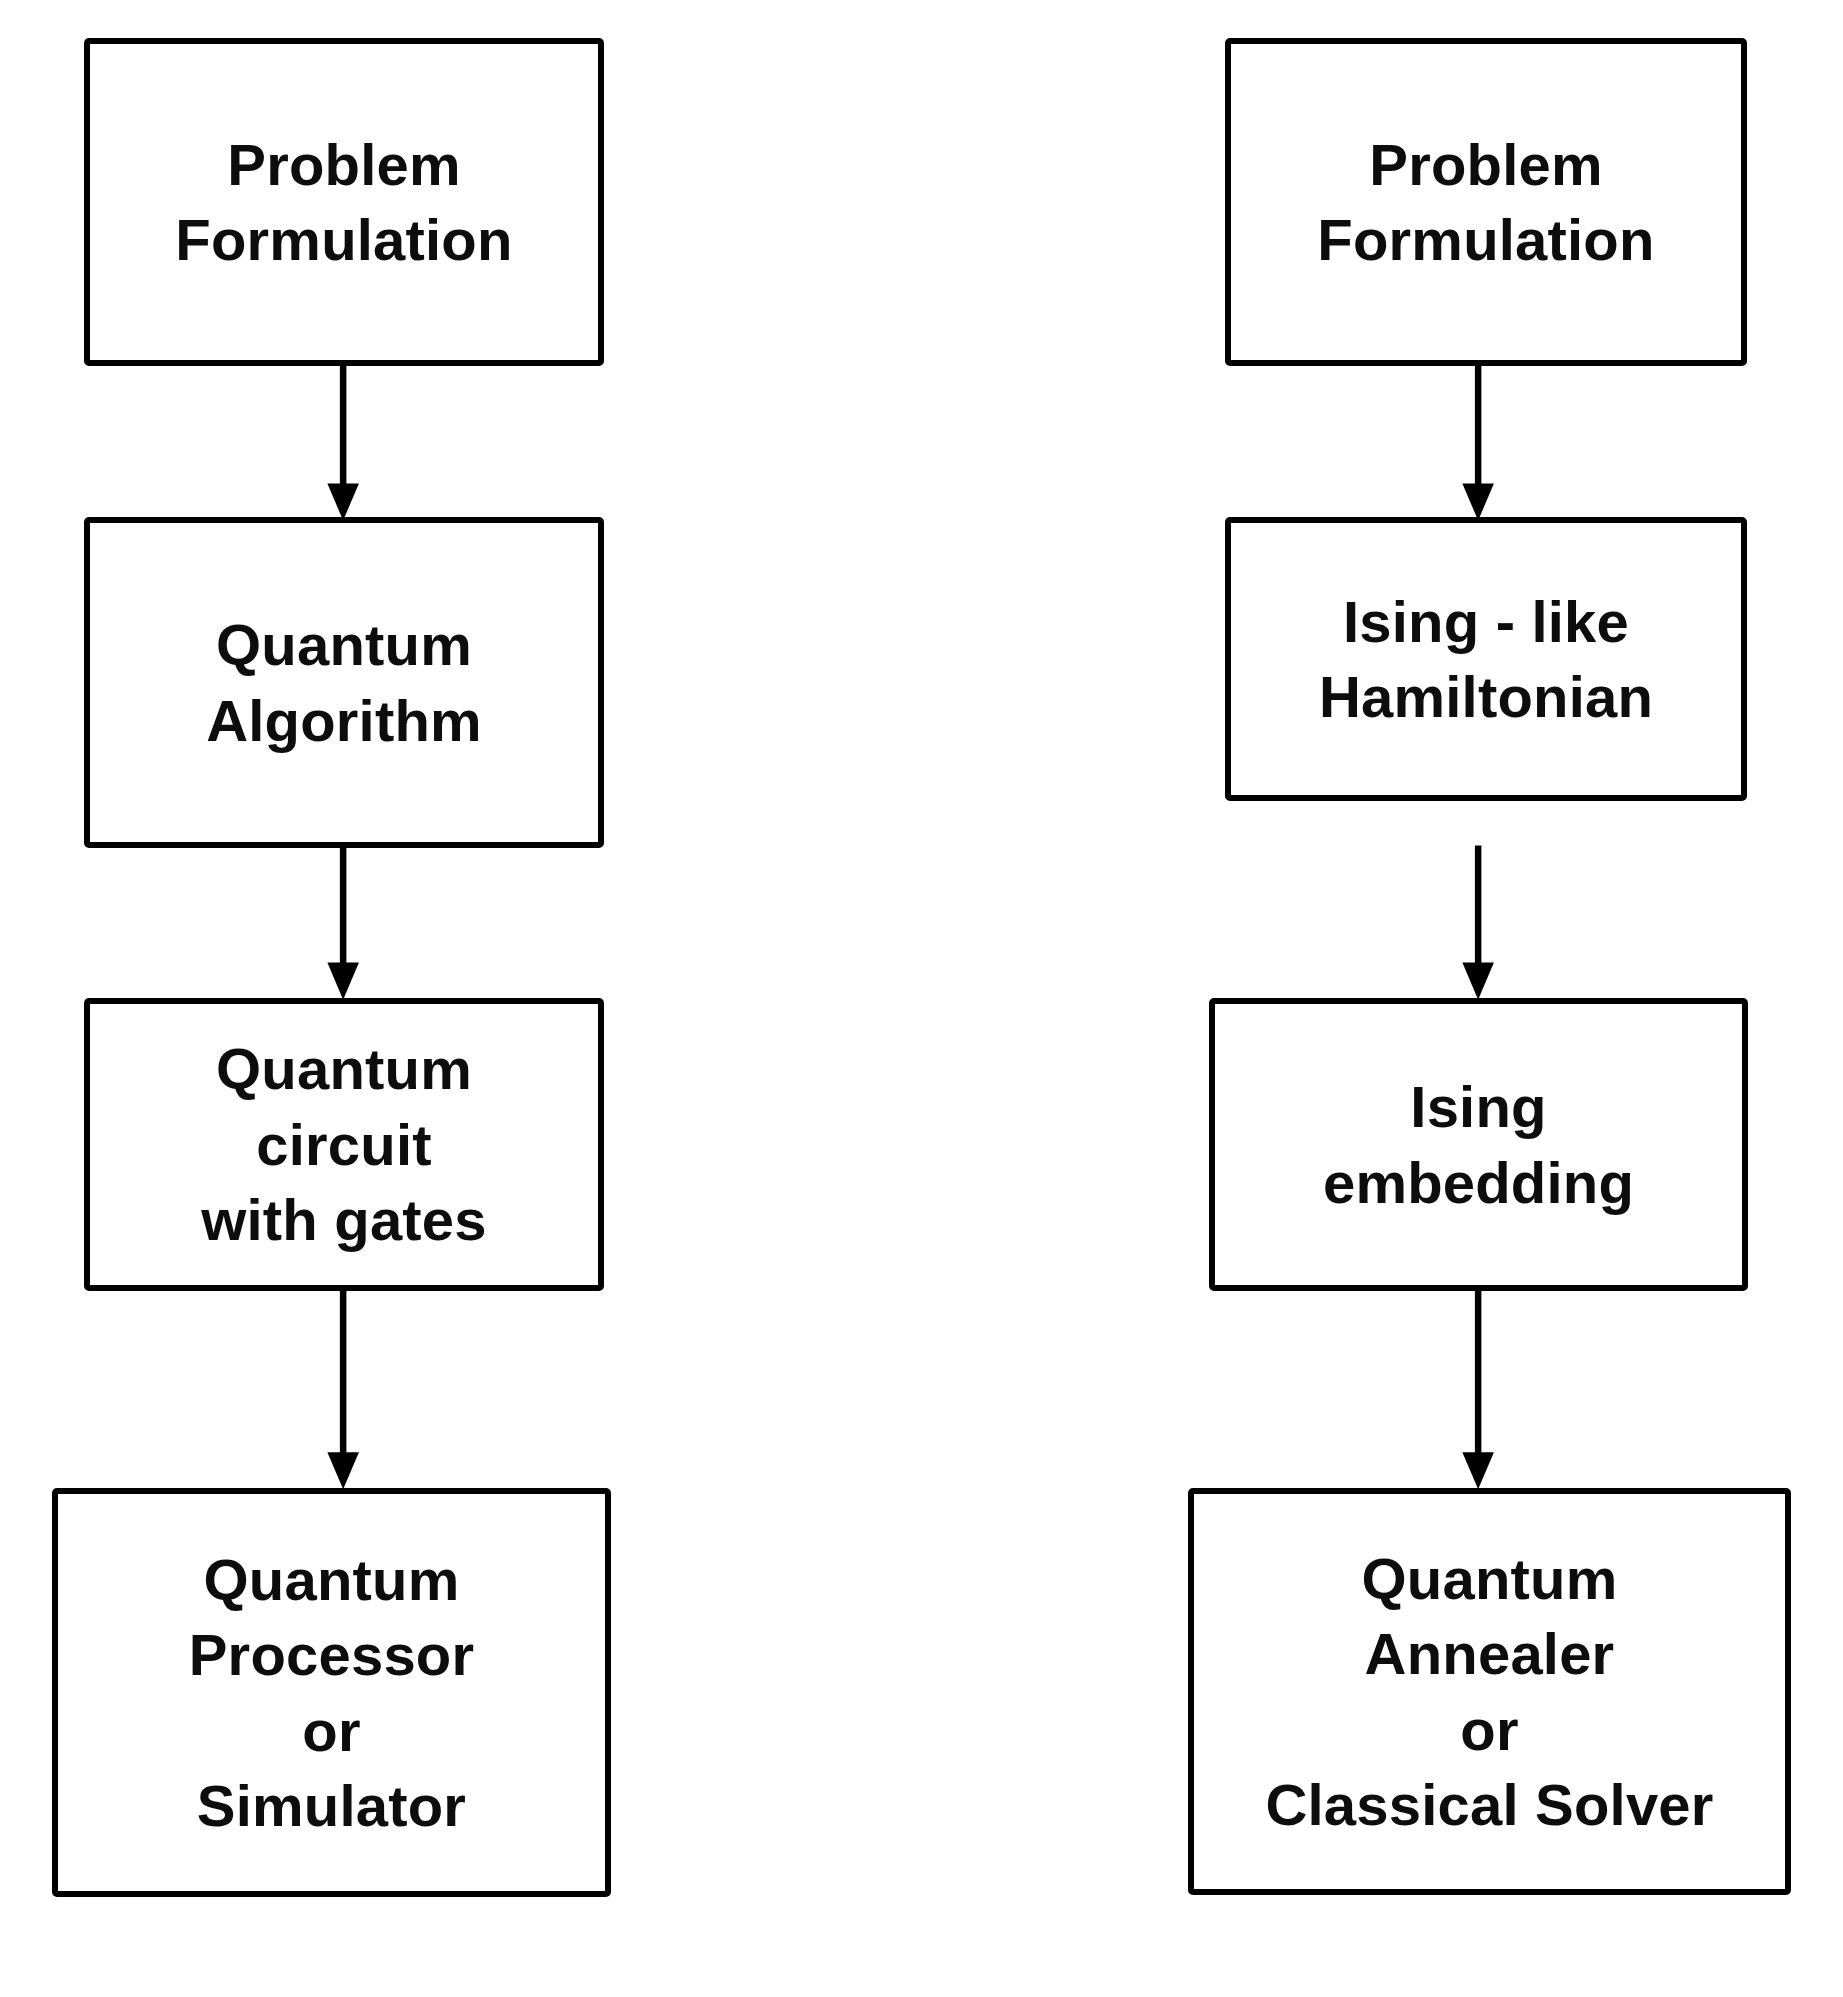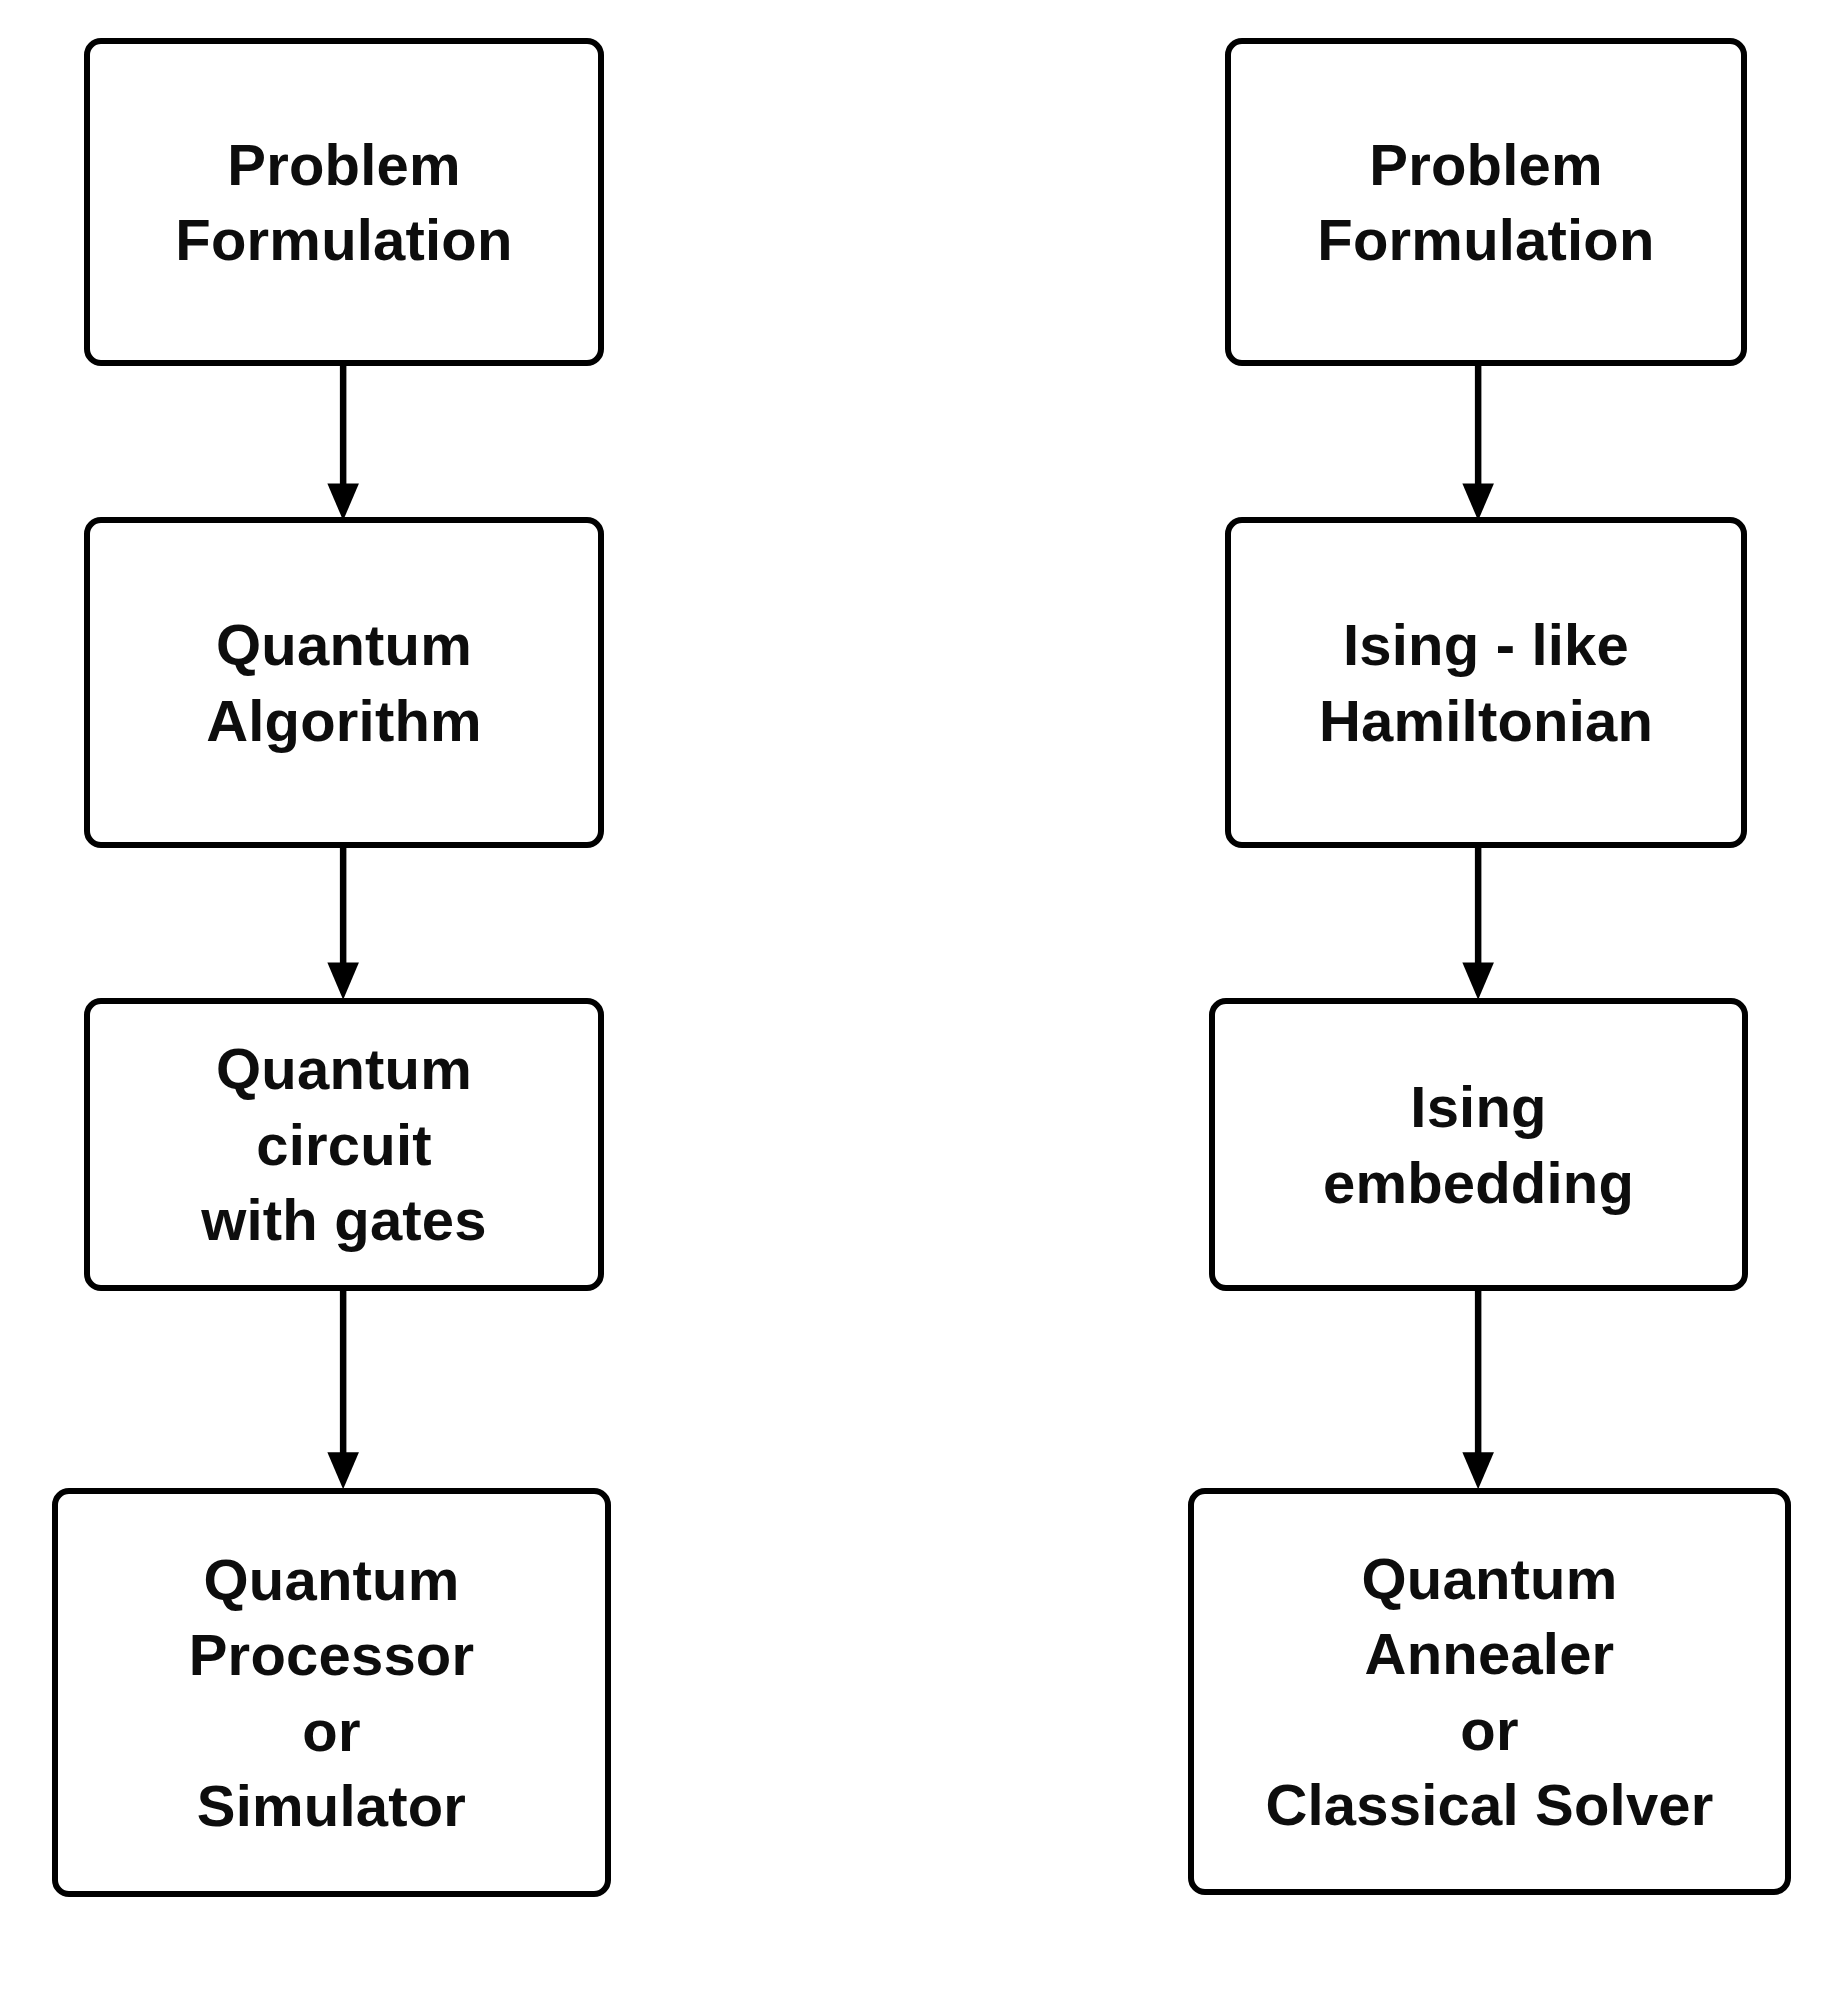--- a/index.html
+++ b/index.html
@@ -12,21 +12,21 @@
     width: 1844px;
     height: 1998px;
     background: #ffffff;
     overflow: hidden;
     font-family: "Liberation Sans", sans-serif;
   }
   .flow-box {
     position: absolute;
     box-sizing: border-box;
     border: 6.6px solid #000000;
-    border-radius: 17px;
+    border-radius: 5px;
     background: #ffffff;
     display: flex;
     align-items: center;
     justify-content: center;
     text-align: center;
   }
   .flow-box .box-label {
     font-weight: bold;
     color: #0d0d0d;
     line-height: 1.30;
@@ -94,21 +94,21 @@
 Formulation</span>
   </div>
 
   <div class="connector" style="left:1454px; top:364px; width:52px; height:159px;">
     <svg width="52" height="159" viewBox="0 0 56 170">
       <line x1="26" y1="0" x2="26" y2="150" stroke="#000000" stroke-width="7"></line>
       <polygon points="26,168 9,128 43,128" fill="#000000"></polygon>
     </svg>
   </div>
 
-  <div class="flow-box size-lg" style="left:1225px; top:517px; width:522px; height:331px;">
+  <div class="flow-box size-lg" style="left:1225px; top:517px; width:522px; height:284px;">
     <span class="box-label">Ising - like
 Hamiltonian</span>
   </div>
 
   <div class="connector" style="left:1454px; top:845px; width:52px; height:157px;">
     <svg width="52" height="157" viewBox="0 0 56 168">
       <line x1="26" y1="0" x2="26" y2="148" stroke="#000000" stroke-width="7"></line>
       <polygon points="26,166 9,126 43,126" fill="#000000"></polygon>
     </svg>
   </div>

